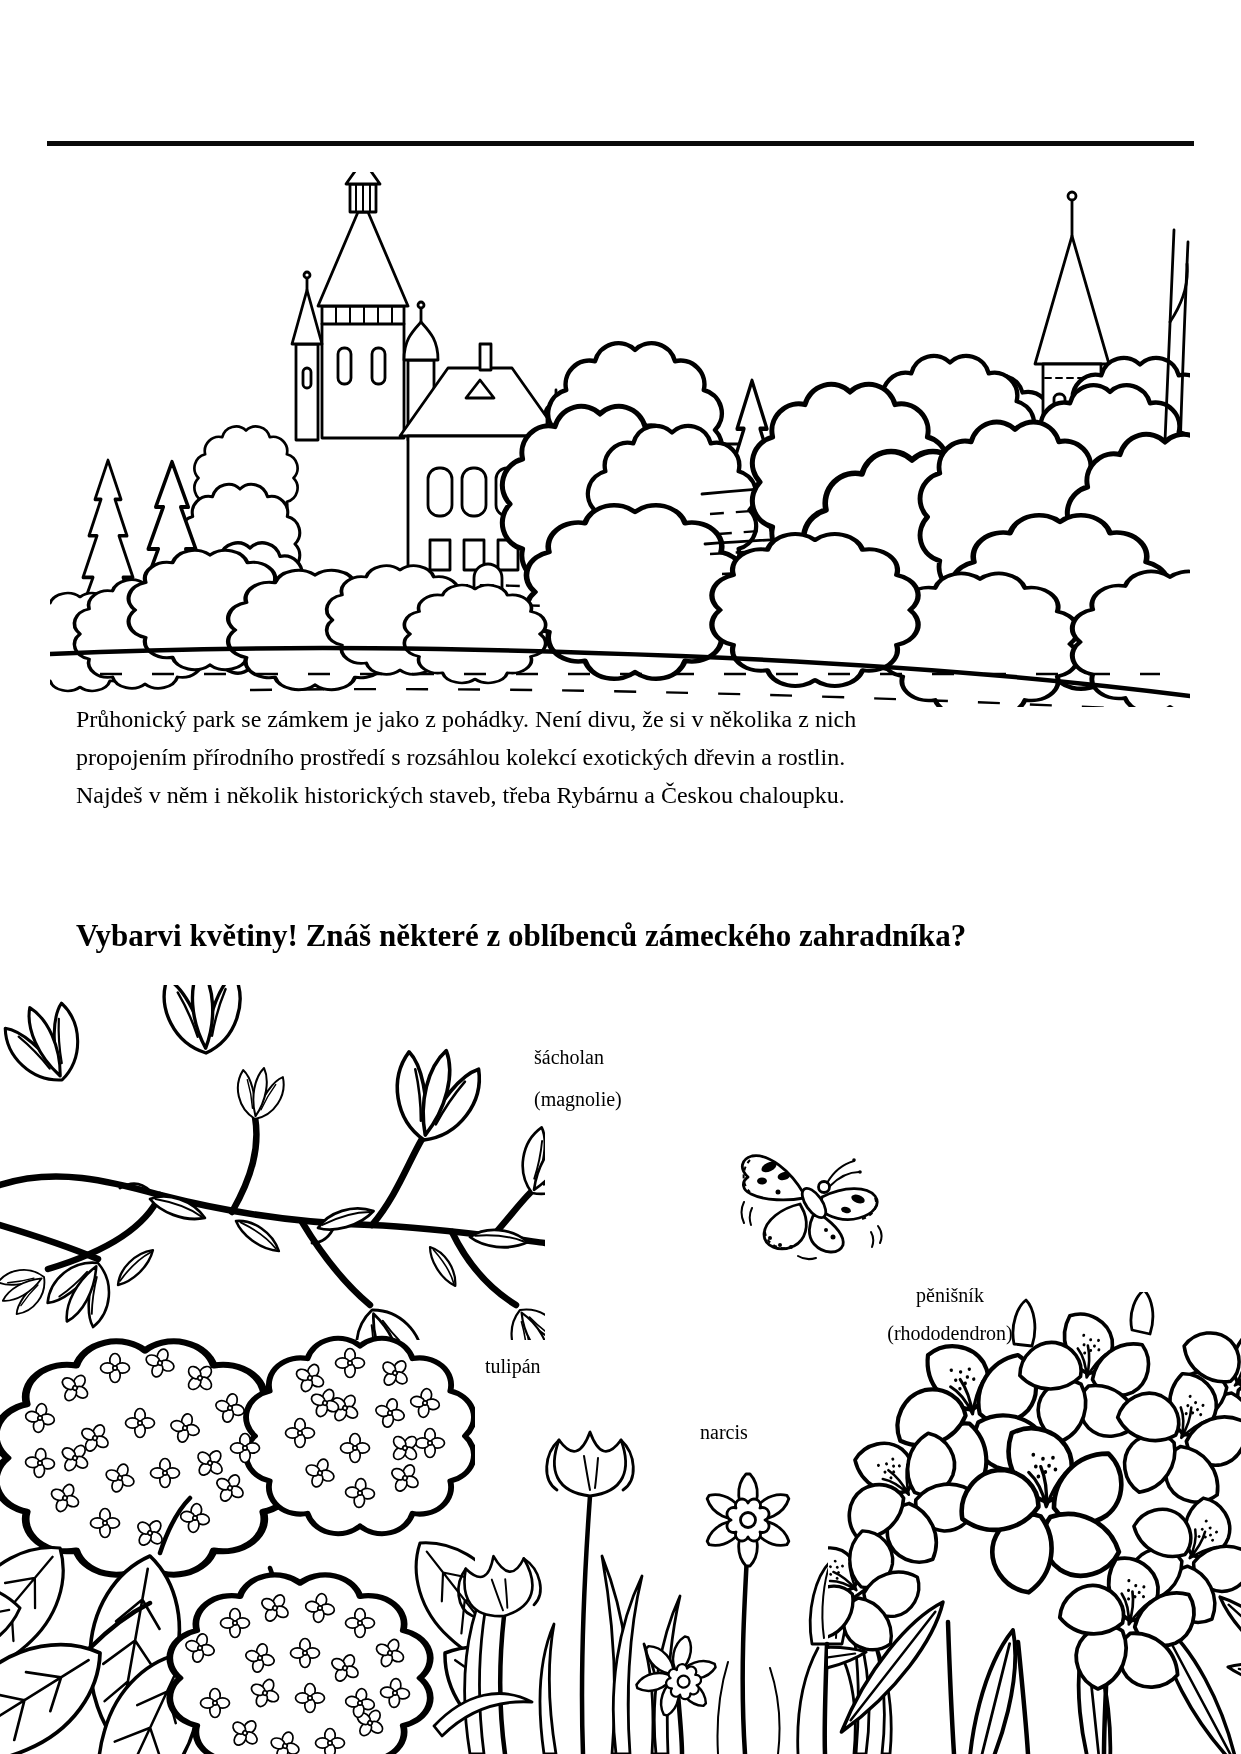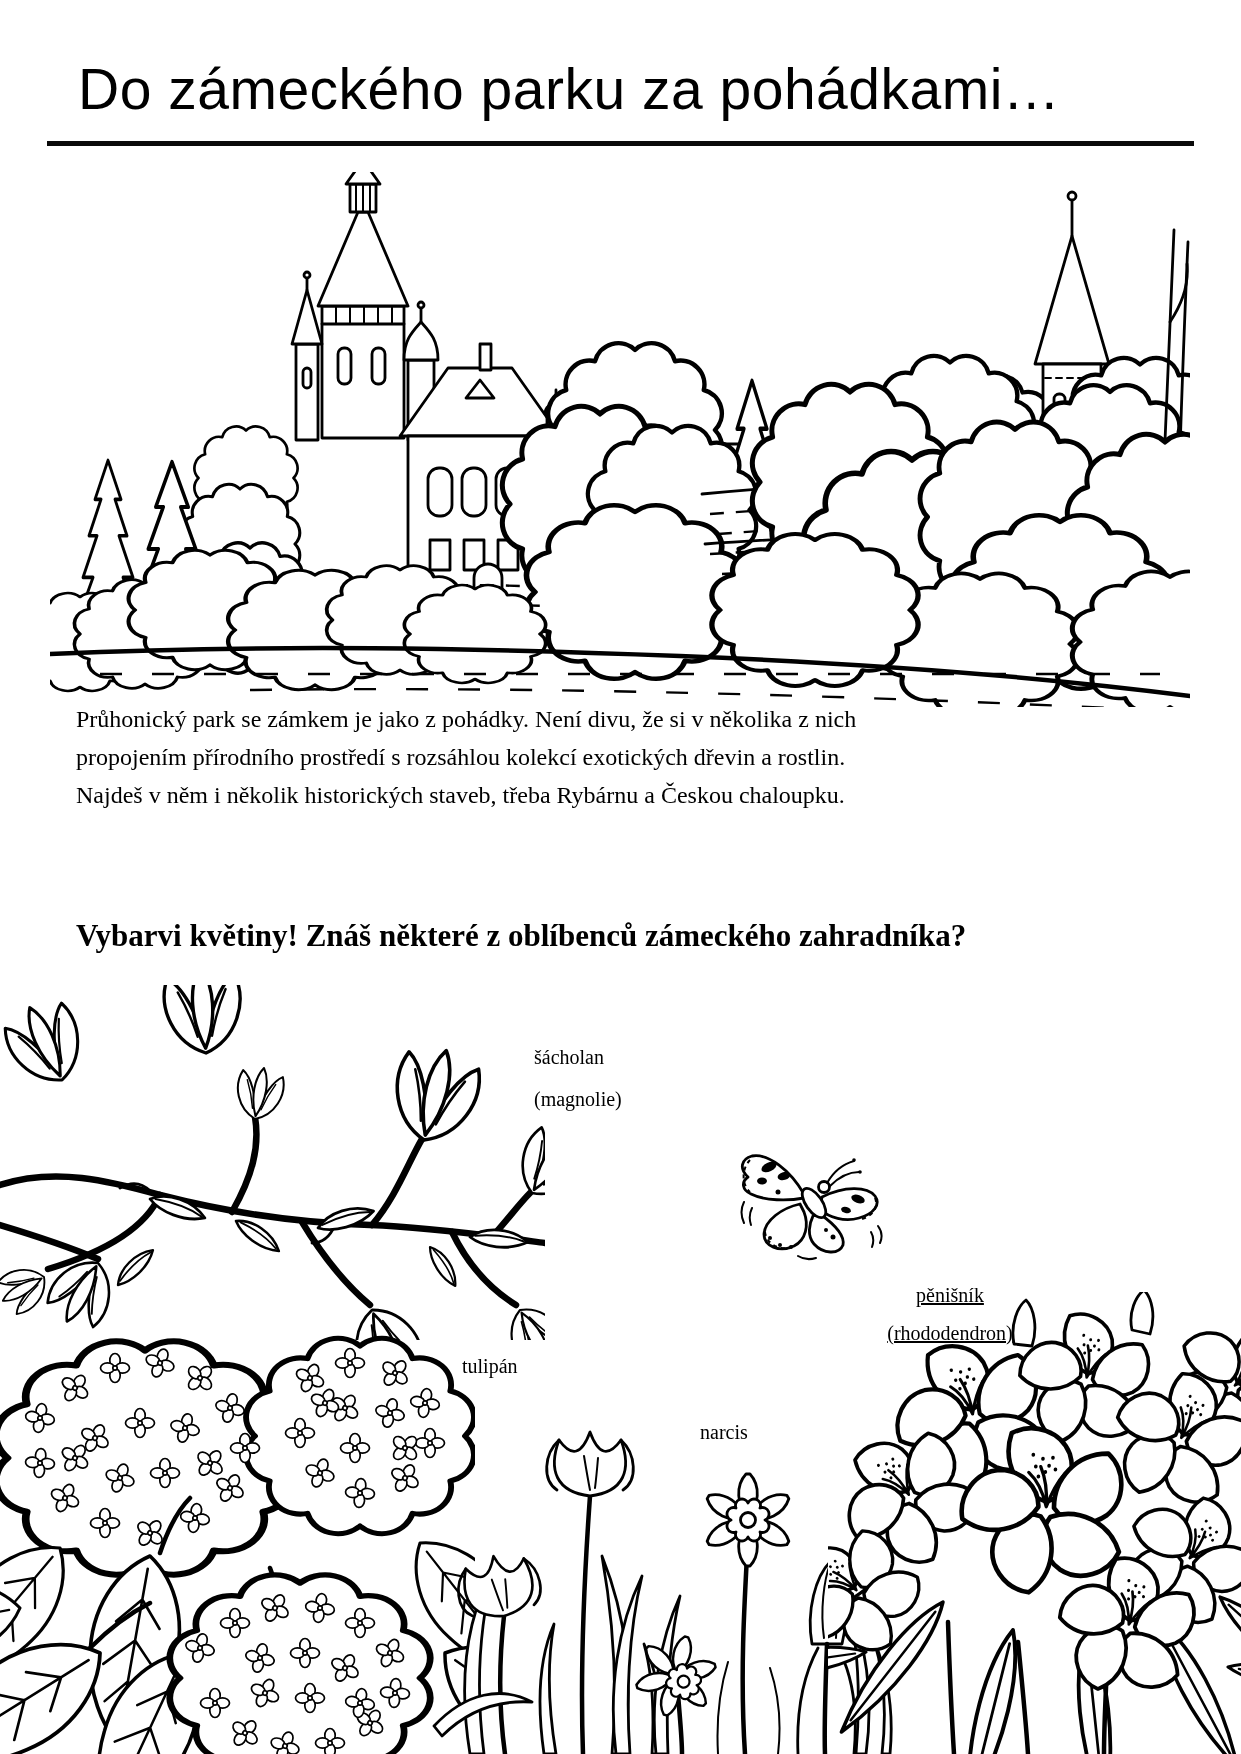--- a/index.html
+++ b/index.html
@@ -24,21 +24,20 @@
   .dashg{fill:none;stroke:#000;stroke-width:2.4;stroke-dasharray:22 30;}
   .dash2{fill:none;stroke:#000;stroke-width:2;stroke-dasharray:4 4;}
   .spot{fill:#000;stroke:none;}
   .flo{fill:#fff;stroke:#000;stroke-width:1.7;}
 </style>
 </head>
 <body>
 
 <div class="page">
 
-  <div class="title">Do zámeckého parku za pohádkami…</div>
   <div class="rule"></div>
 
   <svg style="left:50px;top:172px;" width="1140" height="535" viewBox="0 0 1140 535">
     <defs>
       <path id="bushp" d="M0,-50 A15,15 0 0 1 25,-43 A15,15 0 0 1 43,-25 A15,15 0 0 1 50,0 A15,15 0 0 1 43,25 A15,15 0 0 1 25,43 A15,15 0 0 1 0,50 A15,15 0 0 1 -25,43 A15,15 0 0 1 -43,25 A15,15 0 0 1 -50,0 A15,15 0 0 1 -43,-25 A15,15 0 0 1 -25,-43 A15,15 0 0 1 0,-50 Z"></path>
       <path id="coniferp" d="M0,-92 L13,-62 L7,-62 L19,-34 L11,-34 L25,-2 L15,-2 L29,28 L-29,28 L-15,-2 L-25,-2 L-11,-34 L-19,-34 L-7,-62 L-13,-62 Z"></path>
     </defs>
 
     <g>
       <use href="#bushp" class="wh" transform="translate(880,345) scale(1.5)"></use>
@@ -251,27 +250,27 @@
     <ellipse class="spot" cx="108" cy="70" rx="5" ry="3" transform="rotate(15 108 70)"></ellipse>
     <circle class="spot" cx="95" cy="97" r="2.5"></circle>
       <circle class="spot" cx="88" cy="90" r="2"></circle>
     <circle class="spot" cx="32" cy="98" r="2"></circle>
       <circle class="spot" cx="42" cy="105" r="2"></circle>
       <circle class="spot" cx="53" cy="107" r="2"></circle>
     <path class="dash2" d="M12,20 C4,28 3,44 12,52 M27,92 C28,102 38,110 52,108 M137,58 C141,68 134,76 124,79"></path>
     <path class="ln2" d="M6,62 Q1,72 6,83 M14,68 Q10,76 13,85 M140,86 Q146,94 142,103 M133,92 Q137,99 134,107 M60,116 Q68,121 78,118"></path>
   </svg>
 
-  <div class="flabel center" style="left:795px;top:1276px;width:310px;text-decoration:underline;">
+  <div class="flabel center" style="left:795px;top:1276px;width:310px;">
     <div>pěnišník</div>
     <div>(rhododendron)</div>
   </div>
 
   <div class="flabel" style="left:244px;top:1369px;">hortenzie</div>
-  <div class="flabel" style="left:462px;top:1345px;">tulipán</div>
+  <div class="flabel" style="left:485px;top:1345px;">tulipán</div>
   <div class="flabel" style="left:700px;top:1411px;">narcis</div>
 
   <svg style="left:0;top:1308px;" width="475" height="446" viewBox="0 0 475 446">
     <defs>
       <path id="cl" d="M0,-50 A15,15 0 0 1 25,-43 A15,15 0 0 1 43,-25 A15,15 0 0 1 50,0 A15,15 0 0 1 43,25 A15,15 0 0 1 25,43 A15,15 0 0 1 0,50 A15,15 0 0 1 -25,43 A15,15 0 0 1 -43,25 A15,15 0 0 1 -50,0 A15,15 0 0 1 -43,-25 A15,15 0 0 1 -25,-43 A15,15 0 0 1 0,-50 Z"></path>
       <g id="flo">
         <ellipse cx="0" cy="-7.5" rx="5.2" ry="7"></ellipse>
           <ellipse cx="7.5" cy="0" rx="7" ry="5.2"></ellipse>
         <ellipse cx="0" cy="7.5" rx="5.2" ry="7"></ellipse>
           <ellipse cx="-7.5" cy="0" rx="7" ry="5.2"></ellipse>

